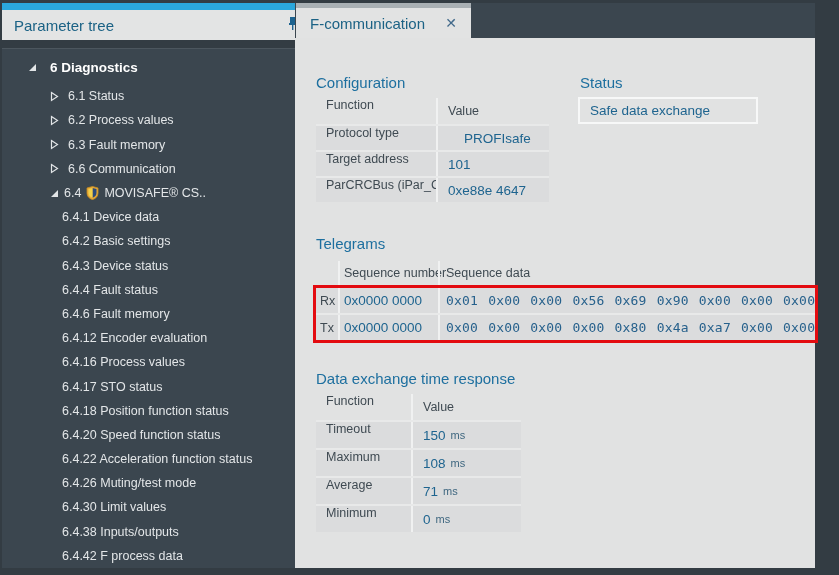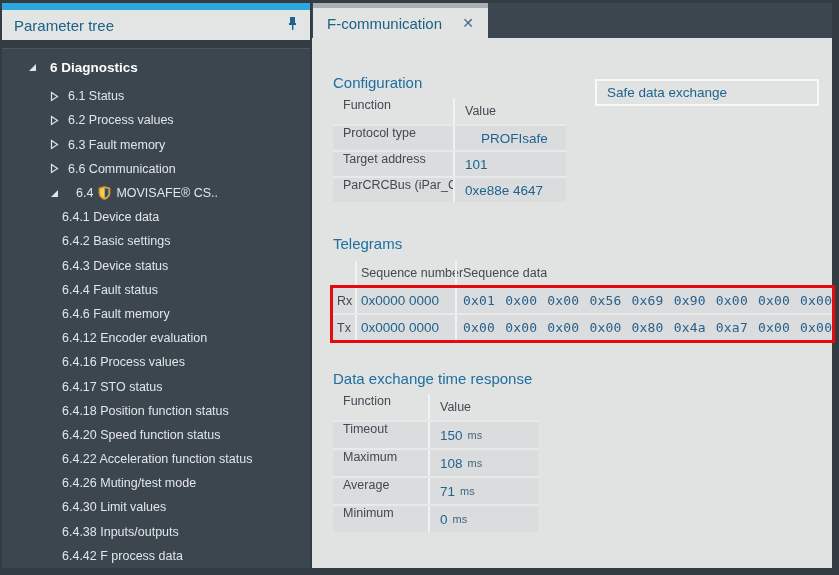--- a/index.html
+++ b/index.html
@@ -17,28 +17,28 @@
   .tree{padding-top:6px;}
   .trow{height:24.2px;display:flex;align-items:center;color:#E3E6E8;
         font-size:12.5px;white-space:nowrap;}
   .trow.first{margin-bottom:5px;font-weight:bold;color:#FFFFFF;font-size:13.5px;}
   .exp{width:12px;display:flex;justify-content:center;align-items:center;}
   .trow.lvl1 .exp{margin-left:24px;}
   .trow.lvl2 .exp{margin-left:46px;}
   .trow .tlabel{margin-left:8px;}
   .trow.lvl1 .tlabel{margin-left:12px;}
   .trow.lvl3 .tlabel{margin-left:60px;}
-  .tpfx{margin-left:16px;}
+  .tpfx{margin-left:4px;}
   .shld{margin-left:5px;display:flex;align-items:center;}
   .shld + .tlabel{margin-left:5px;}
   .trow.selected{background:#92C3E6;border:3px solid #E30B10;box-sizing:border-box;
                  color:#15222D;}
 
   
-  .right-panel{position:absolute;left:312px;top:3px;width:520px;height:565px;
+  .right-panel{position:absolute;left:295px;top:3px;width:520px;height:565px;
                background:#14532d;}
   .tabstrip{position:relative;height:35px;background:#3B464F;}
   .tab{position:absolute;left:1px;top:0;width:175px;height:35px;cursor:default;}
   .tab-top{height:5px;background:#A9B0B4;}
   .tab-body{height:30px;background:#E2E3E3;display:flex;align-items:center;
             padding:0 14px;color:#1B6285;font-size:15px;}
   .tab-close{margin-left:auto;color:#41698A;font-size:14px;padding-left:12px;}
   .tcontent{position:absolute;top:35px;left:0;width:520px;height:530px;
             background:#E1E2E2;overflow:visible;}
 
@@ -55,21 +55,21 @@
 
   
   #sec-config{position:absolute;left:21px;top:36px;width:233px;}
   .c-label{width:120px;padding-left:10px;box-sizing:border-box;}
   .c-val{flex:1;padding-left:10px;color:#1E648F;font-size:13.5px;}
   .c-val.ind{padding-left:26px;}
 
   
   #sec-status{position:absolute;left:285px;top:36px;width:235px;}
   .stat-label{margin-top:14px;font-size:12.5px;color:#3F4A52;}
-  .stat-box{margin-top:5px;margin-left:-2px;width:224px;height:27px;
+  .stat-box{margin-top:5px;margin-left:-2px;width:180px;height:27px;
             border:2px solid #F7F8F8;box-sizing:border-box;display:flex;align-items:center;}
   .stat-box span{padding-left:10px;color:#1E648F;font-size:13.5px;}
 
   
   #sec-telegrams{position:absolute;left:21px;top:197px;width:499px;}
   .tg-head{margin-top:8px;height:24px;display:flex;align-items:center;
            font-size:12.5px;color:#3F4A52;}
   .tg-name{width:22px;padding-left:4px;box-sizing:border-box;color:#3F4A52;
            font-size:12.5px;flex:none;}
   .tg-seq{width:100px;padding-left:4px;box-sizing:border-box;flex:none;
@@ -246,20 +246,21 @@
               </div>
               <div class="prow data">
                 <span class="pcell c-label">ParCRCBus (iPar_CRC)</span>
                 <span class="pcell c-val vline">0xe88e 4647</span>
               </div>
             </div>
         </div>
       </div>
 
       <div id="sec-status">
+        <div class="sec-title">Status</div>
         <div class="stat-box">
           <span>Safe data exchange</span>
         </div>
       </div>
 
       <div id="sec-telegrams">
         <div class="sec-title">Telegrams</div>
         <div class="tg-head">
           <span class="tg-name"></span>
           <span class="tg-seq vline">Sequence number</span>

